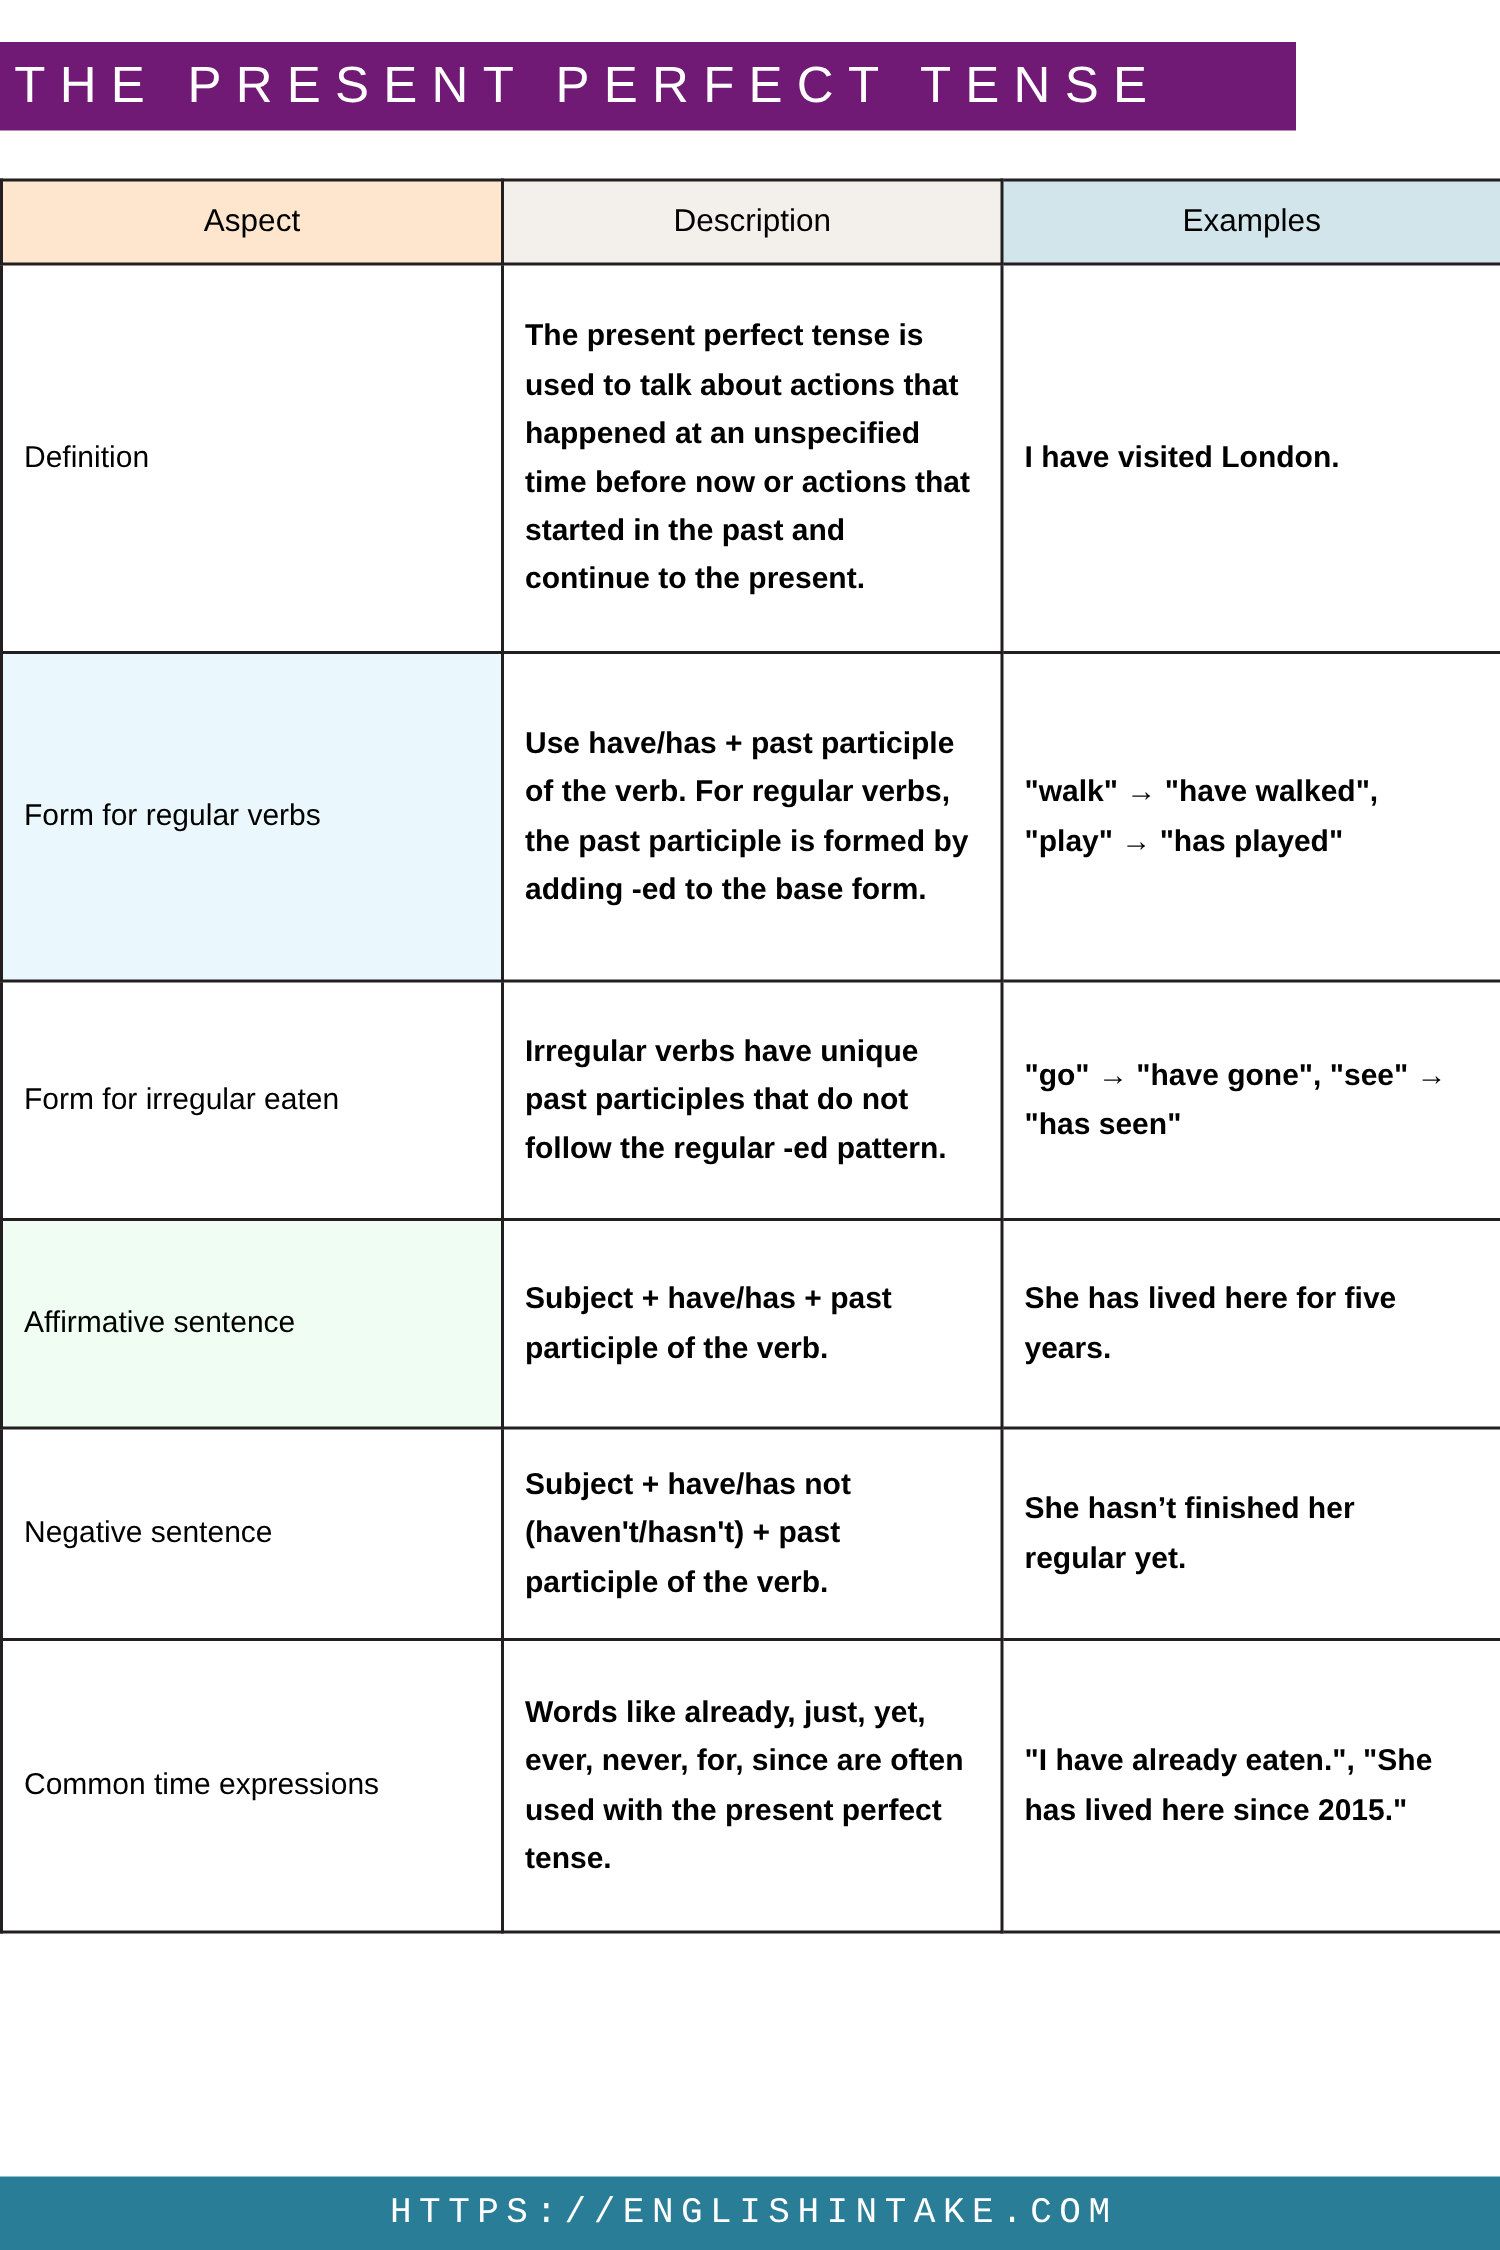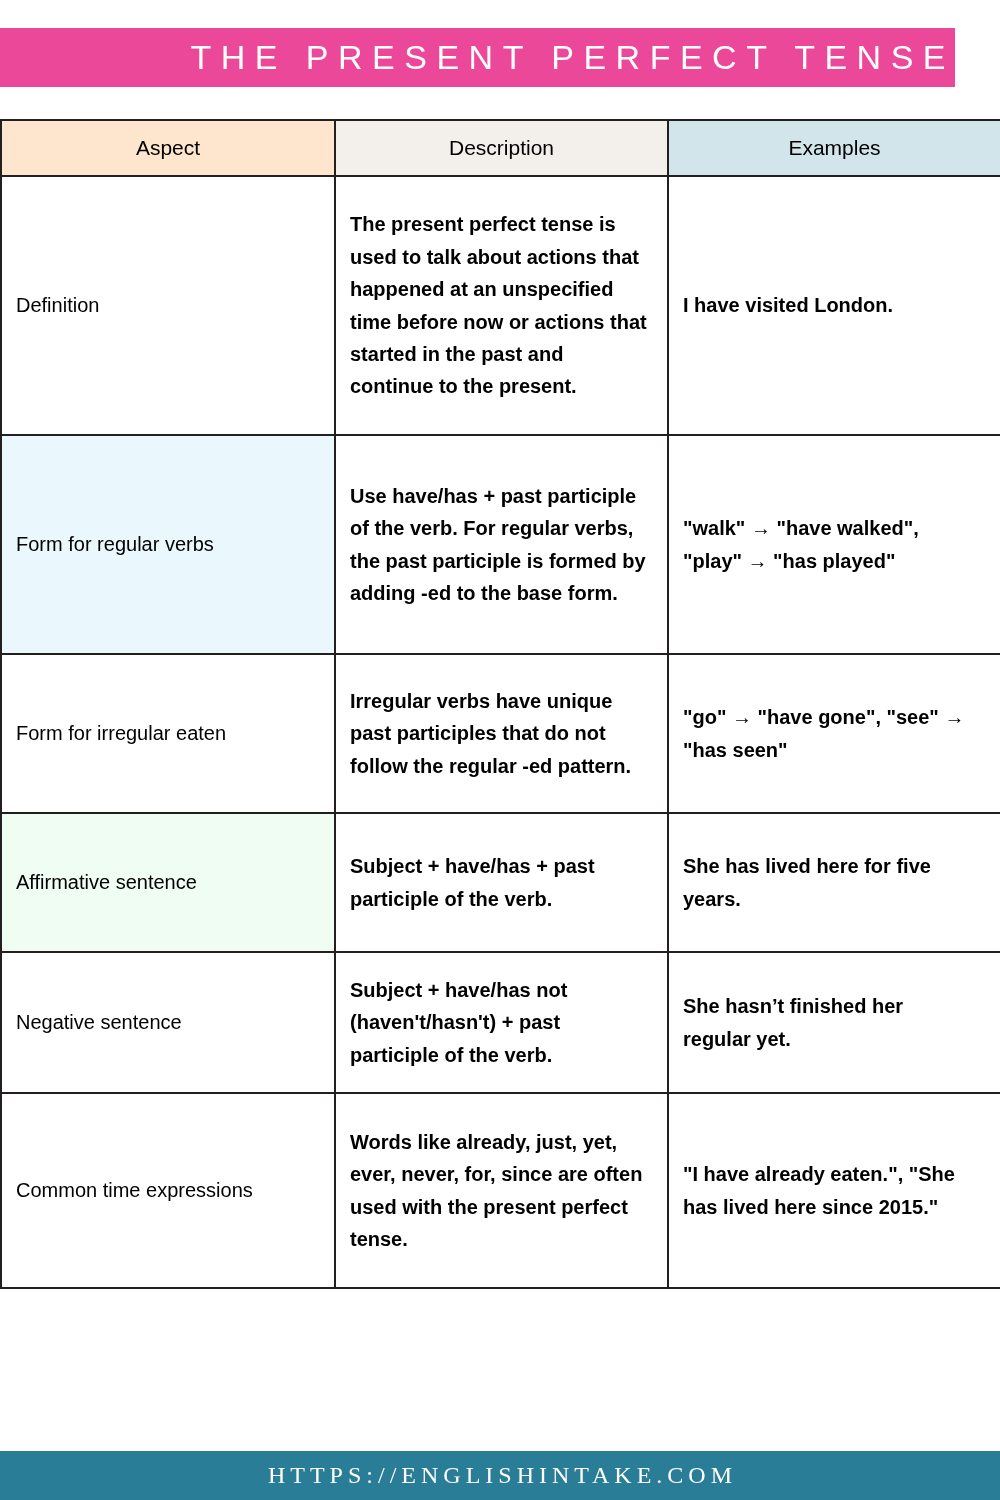--- a/index.html
+++ b/index.html
@@ -14,26 +14,26 @@
     font-family: "Liberation Sans", sans-serif;
     position: relative;
     overflow: hidden;
   }
 
   
   .title-banner {
     position: absolute;
     left: 0;
     top: 28px;
-    width: 955px;
+    width: 864px;
     height: 59px;
-    background: #ec4899;
+    background: #701a75;
     display: flex;
     align-items: center;
-    justify-content: flex-end;
+    justify-content: flex-start;
   }
   .title-banner .title-text {
     color: #ffffff;
     font-size: 34px;
     font-weight: 400;
     letter-spacing: 9.5px;
     text-indent: 9.5px;
     font-family: "Liberation Sans", sans-serif;
     white-space: nowrap;
   }
@@ -126,21 +126,21 @@
     display: flex;
     align-items: center;
     justify-content: center;
   }
   .footer-banner .footer-text {
     color: #ffffff;
     font-size: 24px;
     font-weight: 400;
     letter-spacing: 5px;
     text-indent: 5px;
-    font-family: Liberation Serif, serif;
+    font-family: Liberation Mono, monospace;
     white-space: nowrap;
   }
 </style>
 </head>
 <body>
 
 <div class="title-banner">
   <div class="title-text">THE PRESENT PERFECT TENSE</div>
 </div>
 

